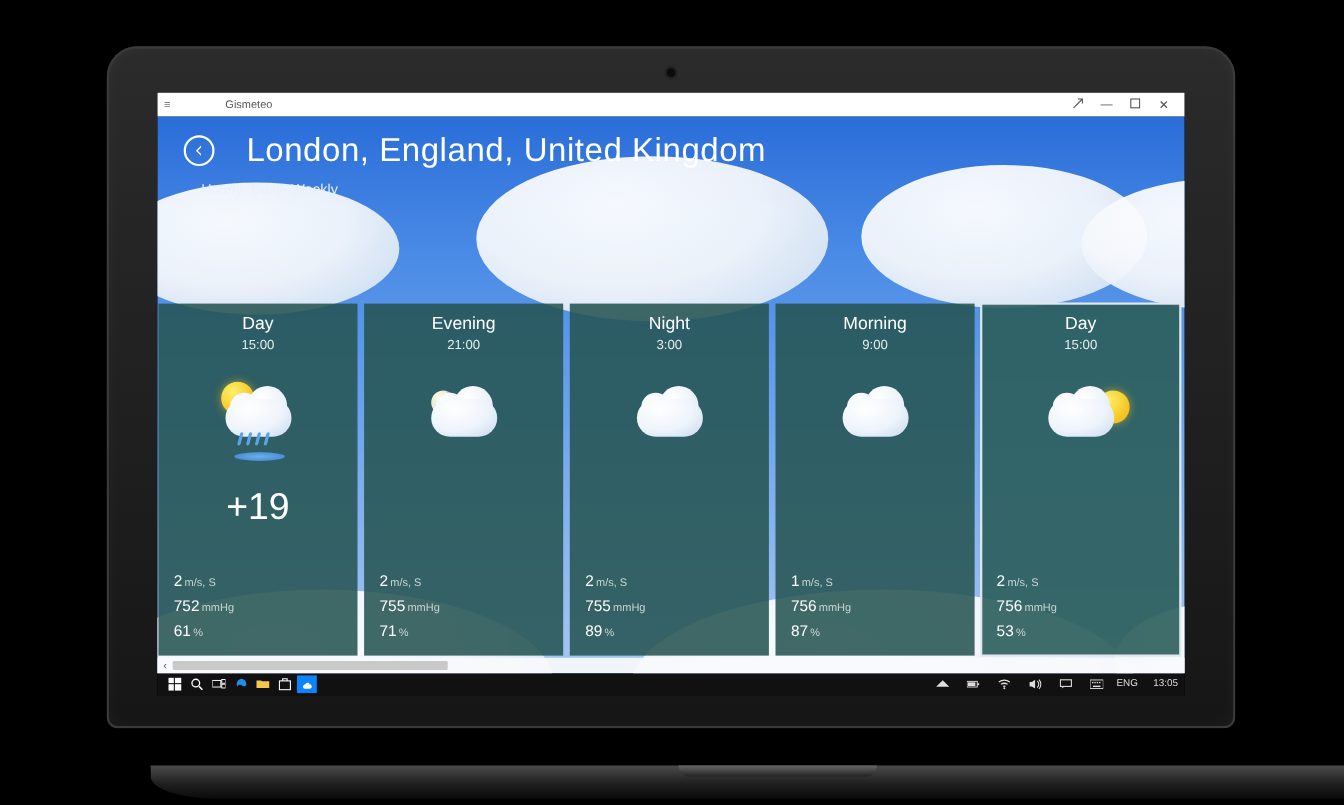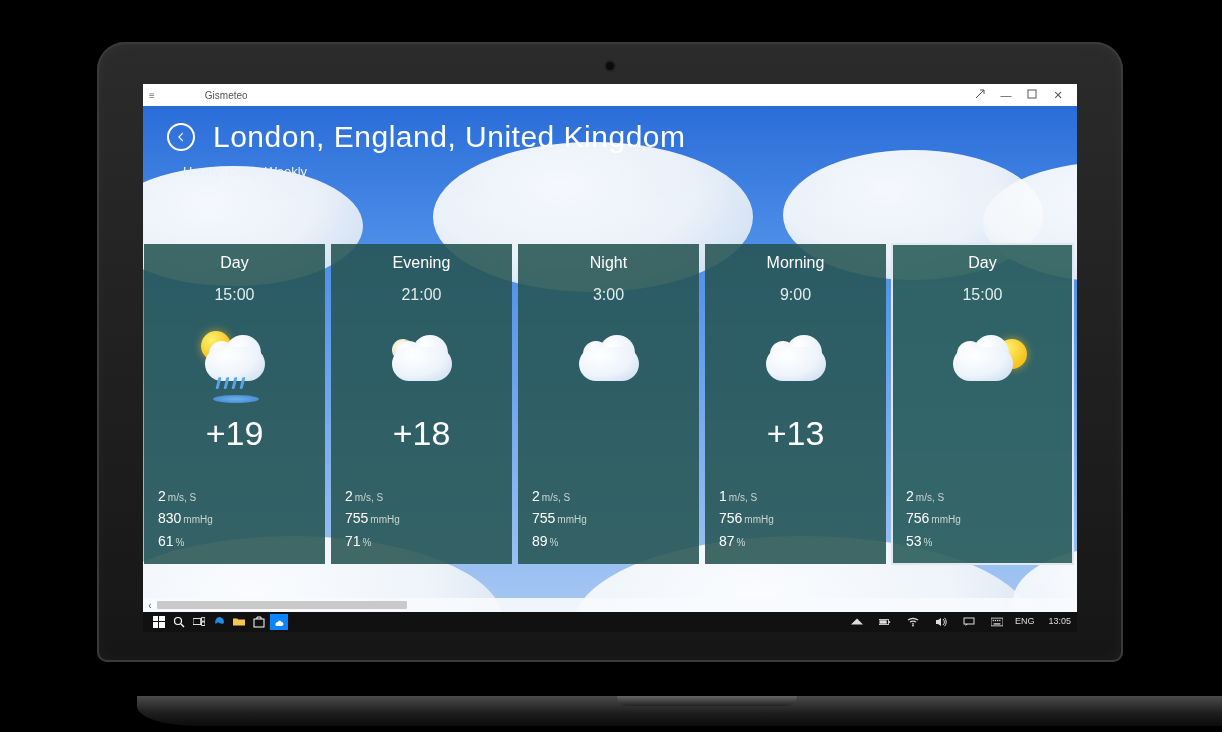--- a/index.html
+++ b/index.html
@@ -71,52 +71,52 @@
   .c2{ width:320px;height:150px; left:290px; top:36px;}
   .c3{ width:260px;height:130px; left:640px; top:44px;}
   .c4{ width:260px;height:120px; left:840px; top:56px;}
   .c5{ width:420px;height:170px; left:-60px; top:430px;}
   .c6{ width:460px;height:180px; left:430px; top:430px;}
   .c7{ width:220px;height:110px; left:870px; top:440px;}
 
   .header {
     position: relative; z-index:2;
     padding: 14px 24px 10px 24px;
-    display:flex; align-items:center;
+    display:flex; align-items:center;gap:11px;
   }
   .backbtn {
     width:28px; height:28px; border:2px solid #fff; border-radius:50%;
     display:flex; align-items:center; justify-content:center;
     margin-right:18px; cursor:pointer;
   }
   .backbtn svg { width:14px; height:14px; fill:#fff;}
   .locname { font-size: 30px; font-weight: 200; letter-spacing:.5px;}
   .tabs {
     position: relative; z-index:2;
     padding-left: 40px; font-size:13px; color:#e9f1fb;
   }
   .tabs span { margin-right:4px; cursor:pointer;}
 
   .cards {
     position: absolute; z-index:2;
-    left:0; right:0; top:138px;
+    left:0; right:0; top:170px;
     display:flex; padding: 0 0 0 1px; gap:6px;
   }
   .card {
     flex: 0 0 181px;
     height: 320px;
     background: rgba(38,84,82,.88);
     padding: 10px 14px 12px;
     position:relative;
   }
   .card.selected { outline: 2px solid #dfe8ef; outline-offset:-1px; background: rgba(42,93,90,.9);}
   .card .period { text-align:center; font-size:16px; font-weight:400;}
-  .card .hour   { text-align:center; font-size:16px; margin-top:14px; color:#e2ece9;}
+  .card .hour   { text-align:center; font-size:12px; margin-top:2px; color:#e2ece9;}
   .card .iconbox { height:96px; display:flex; align-items:center; justify-content:center; margin-top:6px;}
-  .card .temp { text-align:center; font-size:34px; font-weight:300; margin-top:8px;}
+  .card .temp { text-align:center; font-size:34px; font-weight:300; margin-top:20px;}
   .card .meta { position:absolute; bottom:12px; left:14px; font-size:12px; line-height:1.6;}
   .card .meta .v { font-size:14px;}
   .card .meta .u { font-size:10px; color:#c7d6d2; margin-left:2px;}
 
   .weather-cloud { position:relative; width:80px; height:50px;}
   .weather-cloud .body { position:absolute; width:60px; height:34px; left:10px; top:14px; background: radial-gradient(ellipse at 35% 25%, #fff 0%, #eef4fb 55%, #c7d9ee 100%); border-radius:30px;}
   .weather-cloud .b2  { position:absolute; width:36px;height:36px; left:30px; top:2px; background: radial-gradient(circle at 35% 30%,#fff,#dce8f6); border-radius:50%;}
   .weather-cloud .b3  { position:absolute; width:26px;height:26px; left:14px; top:8px; background: radial-gradient(circle at 35% 30%,#fff,#dfeaf6); border-radius:50%;}
   .sun { position:absolute; width:30px;height:30px; border-radius:50%;
          background: radial-gradient(circle at 35% 30%, #fff06a, #f6c21d 70%);
@@ -217,36 +217,35 @@
                   <i></i>
                   <i></i>
                   <i></i>
                 </div>
                 <div class="puddle"></div>
               </div>
             </div>
             <div class="temp">+19</div>
             <div class="meta">
               <div><span class="v">2</span><span class="u">m/s, S</span></div>
-              <div><span class="v">830</span><span class="u">mmHg</span></div>
+              <div><span class="v">752</span><span class="u">mmHg</span></div>
               <div><span class="v">61</span><span class="u">%</span></div>
             </div>
           </div>
           <div class="card">
             <div class="period">Evening</div>
             <div class="hour">21:00</div>
             <div class="iconbox">
               <div class="weather-cloud">
                 <div class="moon" style="left:10px;top:6px;"></div>
                 <div class="b3"></div>
                 <div class="b2"></div>
                 <div class="body"></div>
               </div>
             </div>
-            <div class="temp">+18</div>
             <div class="meta">
               <div><span class="v">2</span><span class="u">m/s, S</span></div>
               <div><span class="v">755</span><span class="u">mmHg</span></div>
               <div><span class="v">71</span><span class="u">%</span></div>
             </div>
           </div>
           <div class="card">
             <div class="period">Night</div>
             <div class="hour">3:00</div>
             <div class="iconbox">
@@ -265,21 +264,20 @@
           <div class="card">
             <div class="period">Morning</div>
             <div class="hour">9:00</div>
             <div class="iconbox">
               <div class="weather-cloud">
                 <div class="b3"></div>
                 <div class="b2"></div>
                 <div class="body"></div>
               </div>
             </div>
-            <div class="temp">+13</div>
             <div class="meta">
               <div><span class="v">1</span><span class="u">m/s, S</span></div>
               <div><span class="v">756</span><span class="u">mmHg</span></div>
               <div><span class="v">87</span><span class="u">%</span></div>
             </div>
           </div>
           <div class="card selected">
             <div class="period">Day</div>
             <div class="hour">15:00</div>
             <div class="iconbox">

